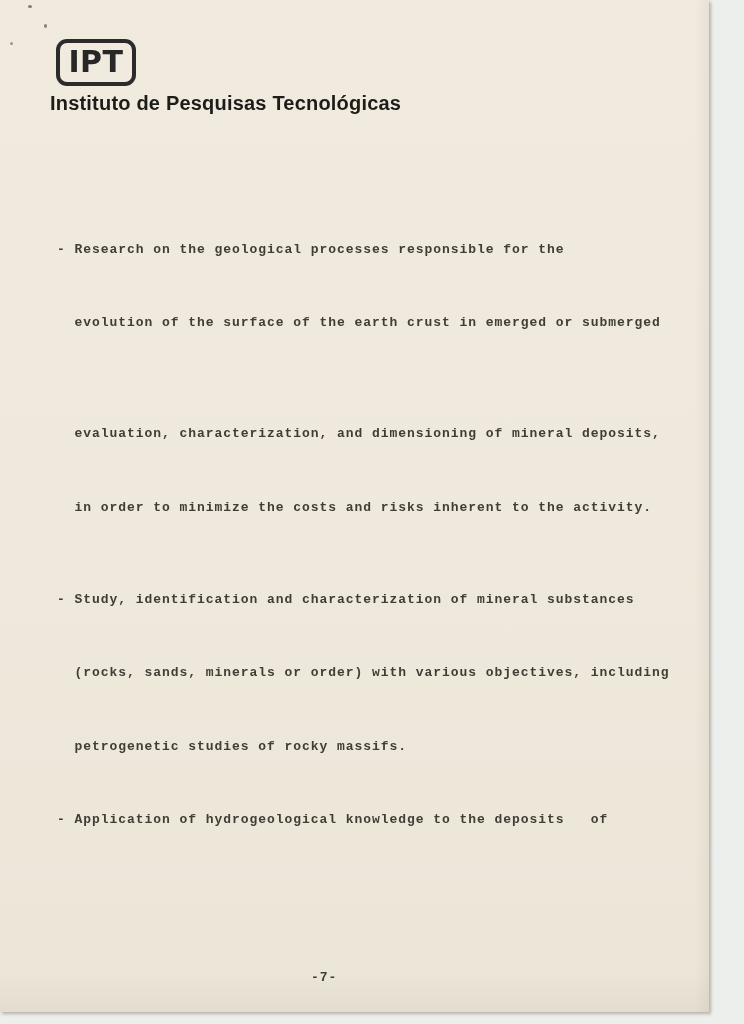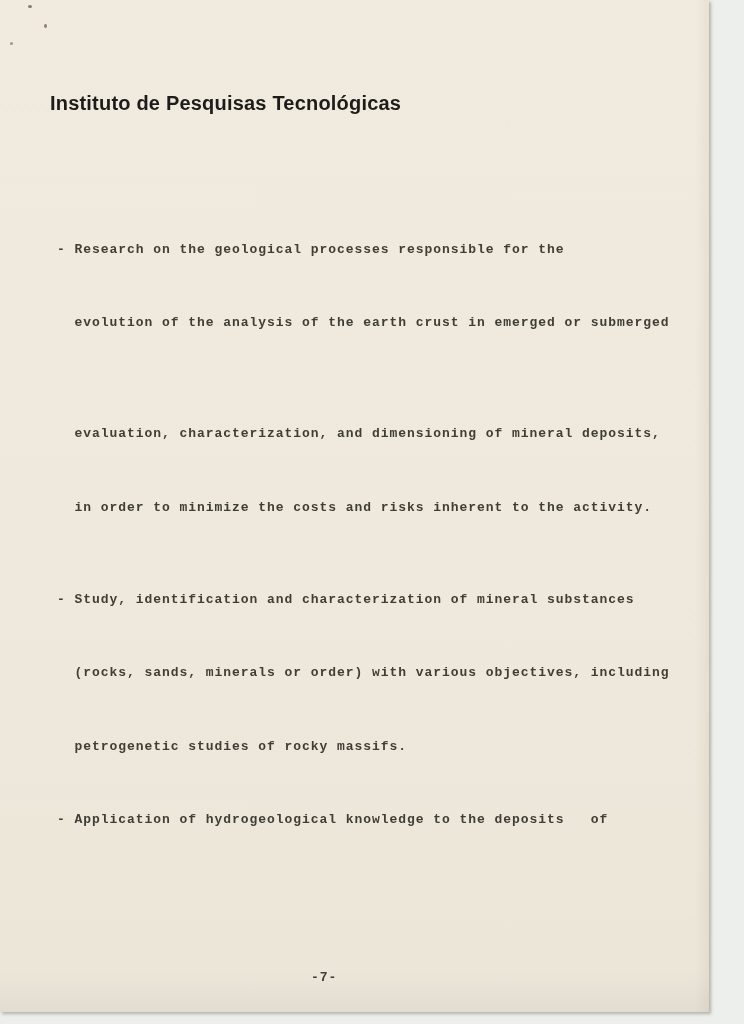--- a/index.html
+++ b/index.html
@@ -51,31 +51,34 @@
   }
 </style>
 </head>
 <body>
 
 <div class="paper">
   <div class="speck s1"></div>
   <div class="speck s2"></div>
   <div class="speck s3"></div>
 
+  <div class="logo">
+    <span class="logo-text">IPT</span>
+  </div>
 
   <div class="org-name">Instituto de Pesquisas Tecnológicas</div>
 
   <div class="tw">
 
     <div class="block">
       
     
         <div class="tline">- Research on the geological processes responsible for the</div>
       
-        <div class="tline">  evolution of the analysis of the earth crust in emerged or submerged</div>
+        <div class="tline">  evolution of the surface of the earth crust in emerged or submerged</div>
       
       
       
         <div class="tline">  evaluation, characterization, and dimensioning of mineral deposits,</div>
       
         <div class="tline">  in order to minimize the costs and risks inherent to the activity.</div>
       
       
         <div class="tline">- Study, identification and characterization of mineral substances</div>
       

